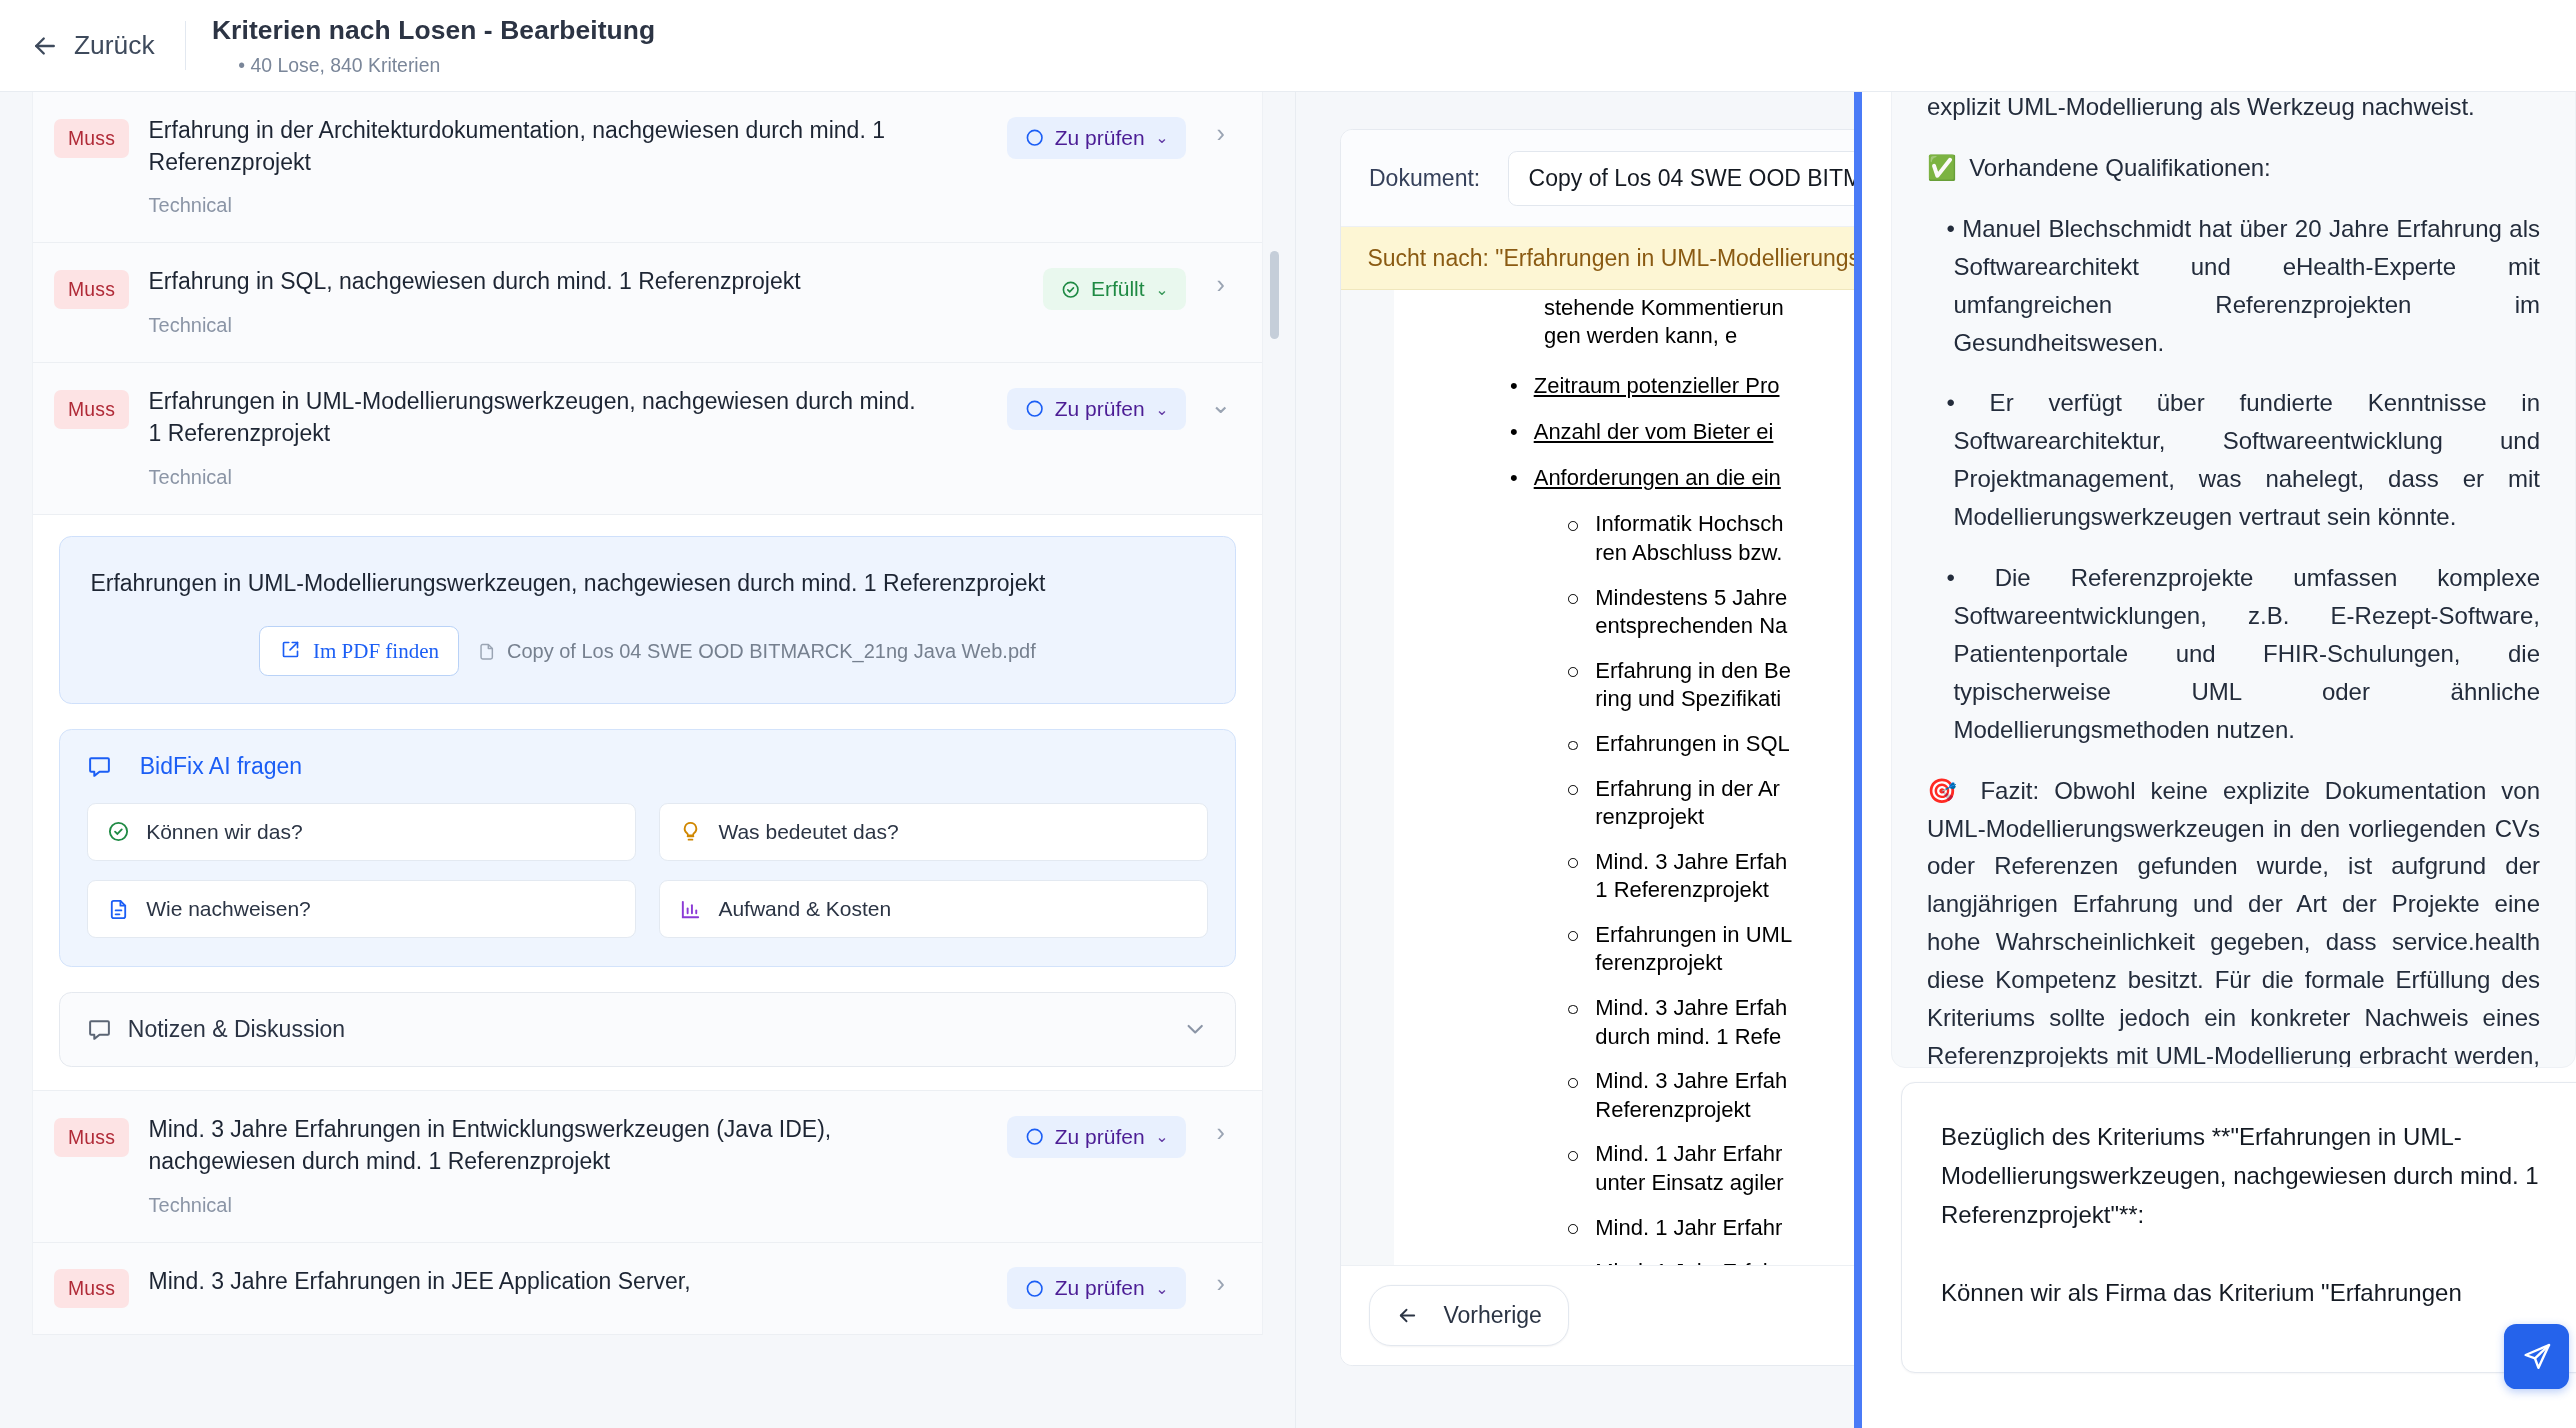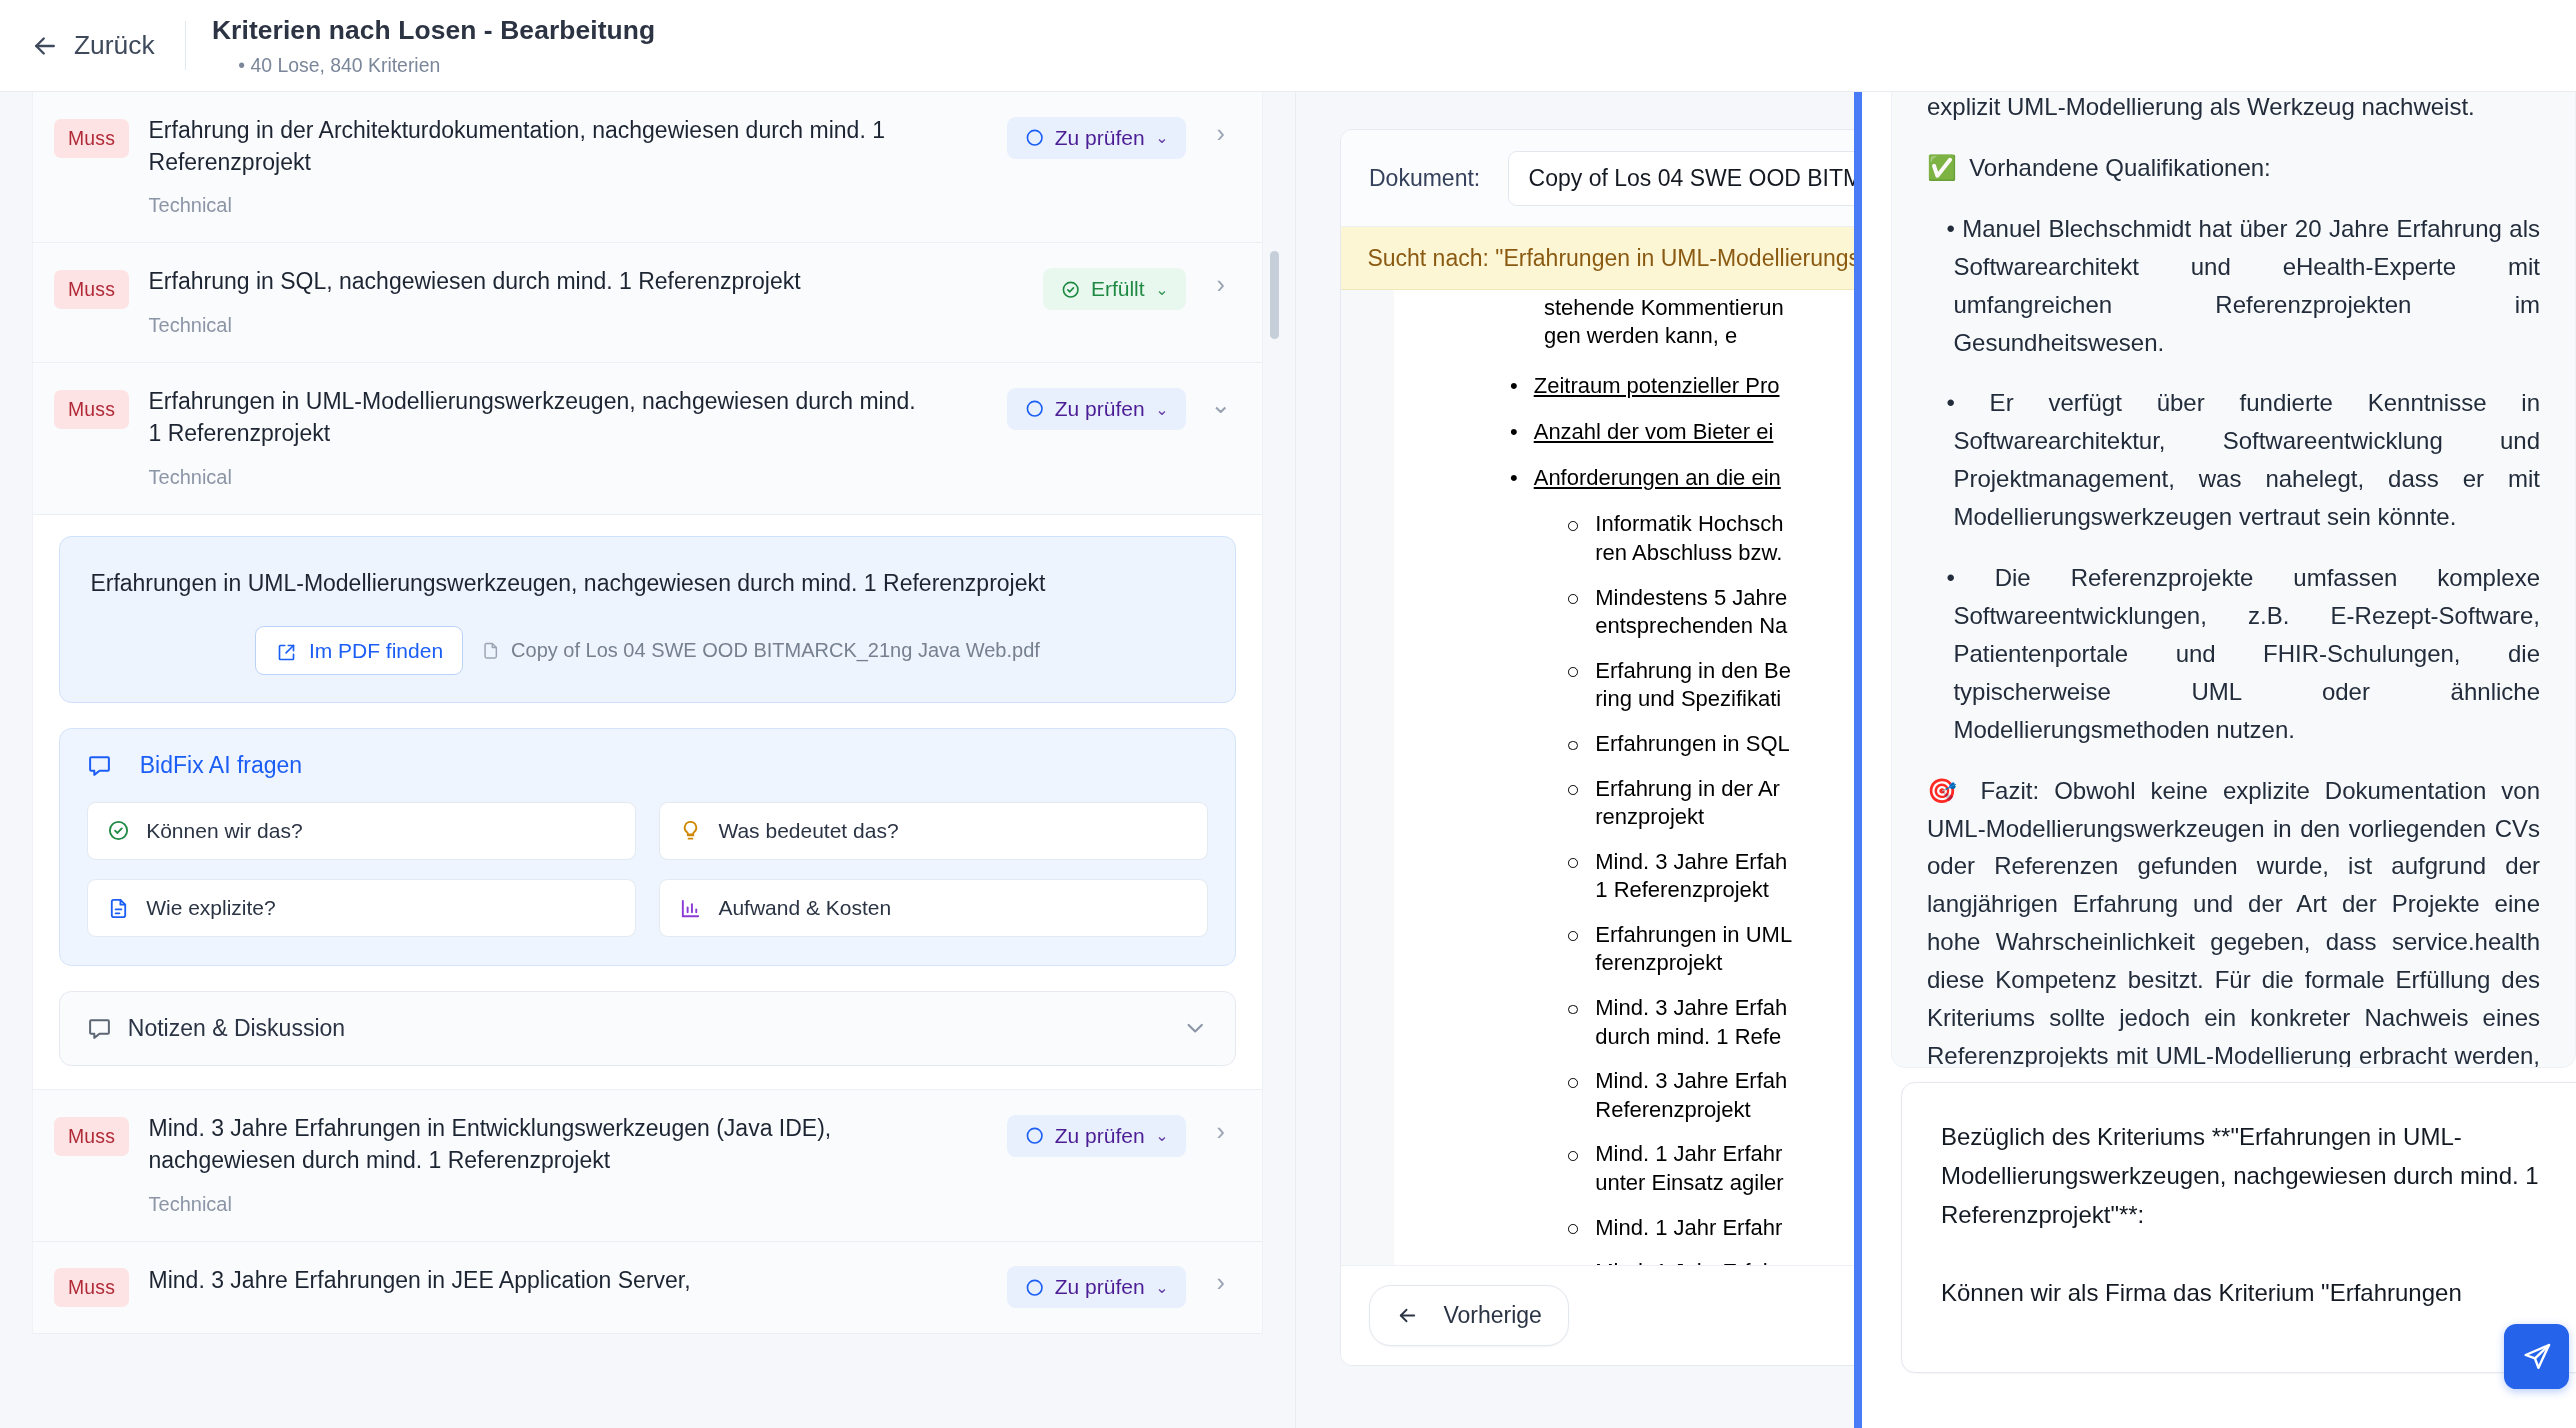--- a/index.html
+++ b/index.html
@@ -110,25 +110,25 @@
   .pdf-find-box {
     margin-top: 21px;
     background: #eef4fe; border: 0.9px solid #cfe0fb; border-radius: 12.3px;
     padding: 30px 30px 26.4px 30px;
   }
   .pdf-find-title { font-size: 23px; line-height: 1.45; color: #1d2533; max-width: 960px; }
   .pdf-find-actions {
     margin-top: 26.4px; display: flex; align-items: center; justify-content: center; gap: 17.6px;
   }
   .find-btn {
-    display: inline-flex; align-items: flex-end; gap: 12.3px;
+    display: inline-flex; align-items: flex-start; gap: 12.3px;
     background: #ffffff; border: 0.9px solid #b9d2f7; border-radius: 8.8px;
     color: #1b5ef5; font-size: 21px; font-weight: 500;
     padding: 11.5px 19.4px; cursor: pointer;
-    font-family: Liberation Sans, sans-serif;
+    font-family: Liberation Serif, serif;
   }
   .find-file { display: inline-flex; align-items:center; gap: 10.6px; font-size: 20px; color: #76808f; }
 
   .ai-box {
     margin-top: 25px; background: #eff5fe; border: 0.9px solid #d3e3fb;
     border-radius: 12.3px; padding: 23px 26.4px 28px 26.4px;
   }
   .ai-box-head { display: flex; align-items: center; gap: 28px; color: #1b5ef5; font-size: 23px; }
   .ai-grid {
     margin-top: 23px; display: grid; grid-template-columns: 1fr 1fr; gap: 19.4px 23px;
@@ -411,21 +411,21 @@
             </div>
             <div class="ai-chip">
               <span>
                 <svg width="23" height="23" viewBox="0 0 24 24" fill="none" stroke="#1b5ef5" stroke-width="1.9" stroke-linecap="round" stroke-linejoin="round">
                     <path d="M14 3H7a2 2 0 0 0-2 2v14a2 2 0 0 0 2 2h10a2 2 0 0 0 2-2V8z"></path>
                     <path d="M14 3v5h5"></path>
                     <path d="M9 13h6"></path>
                     <path d="M9 17h4"></path>
                   </svg>
               </span>
-              <span>Wie explizite?</span>
+              <span>Wie nachweisen?</span>
             </div>
             <div class="ai-chip">
               <span>
                 <svg width="23" height="23" viewBox="0 0 24 24" fill="none" stroke="#8b3ad6" stroke-width="2" stroke-linecap="round">
                     <path d="M4 4v16h16"></path>
                     <path d="M9 16V11"></path>
                     <path d="M13.5 16V7.5"></path>
                     <path d="M18 16v-3"></path>
                   </svg>
               </span>

